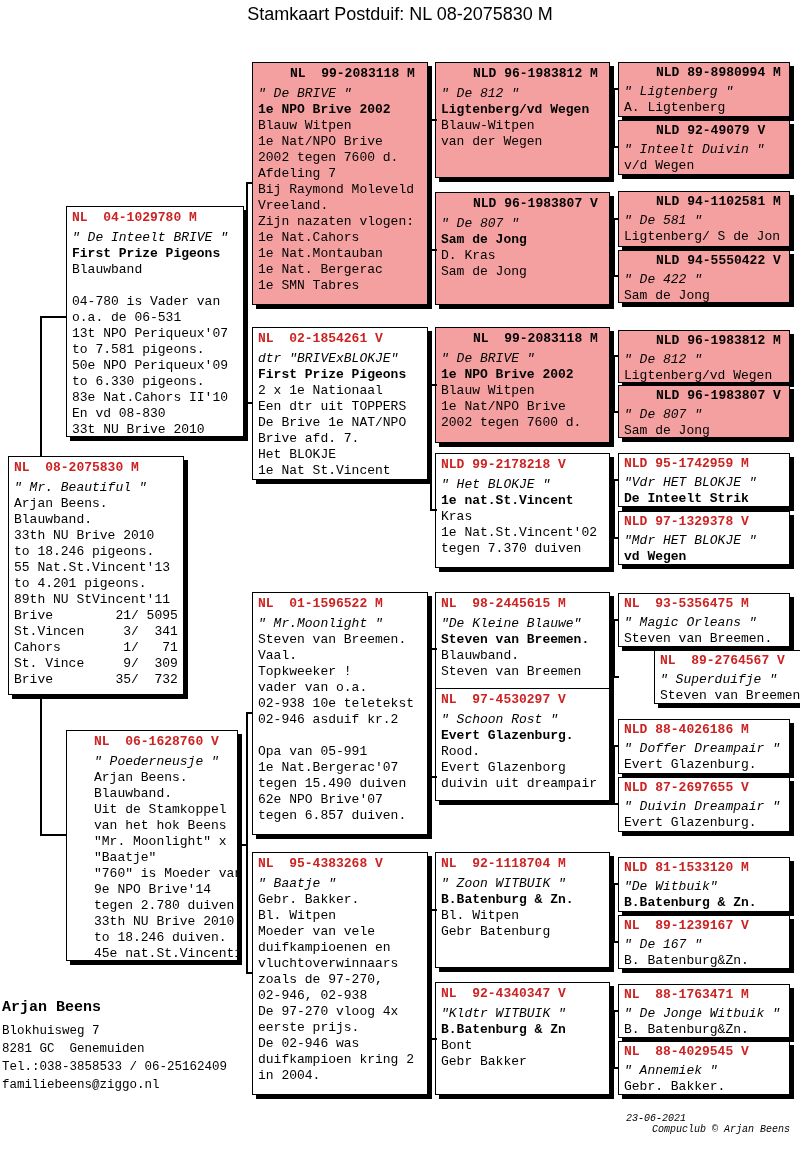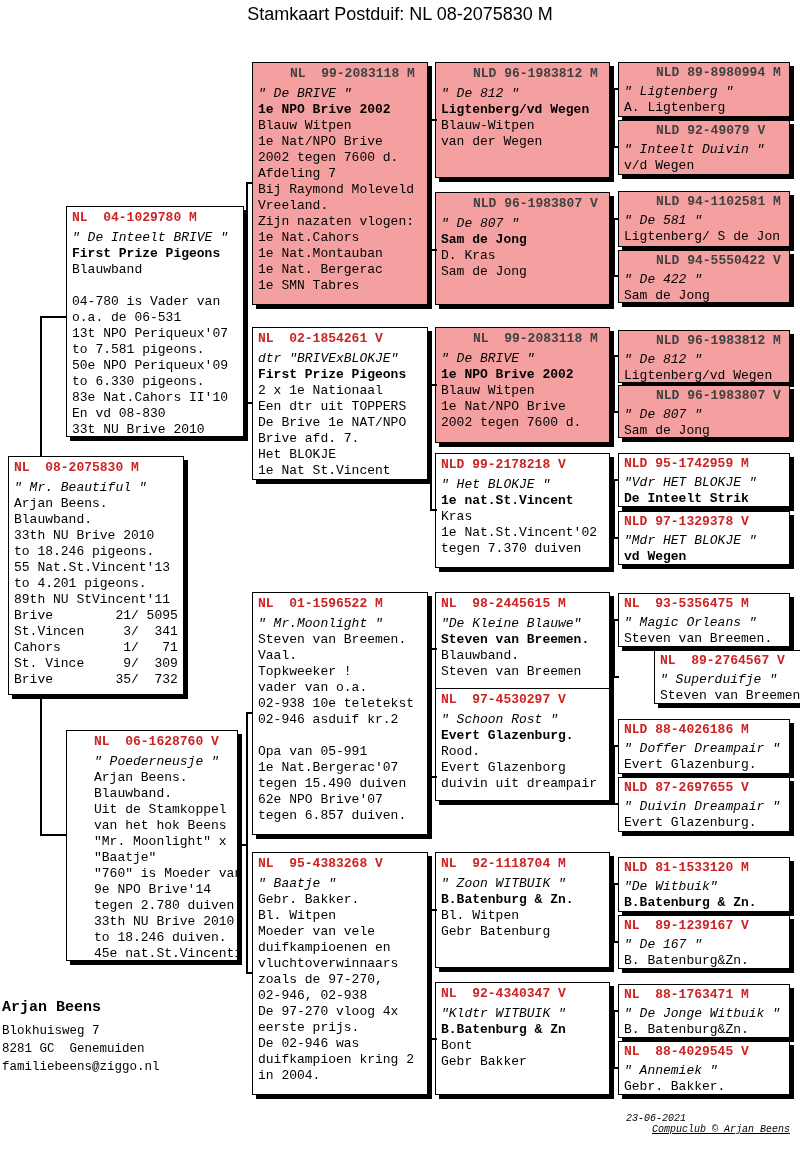--- a/index.html
+++ b/index.html
@@ -18,38 +18,38 @@
   .box{
     position:absolute;background:#fff;border:1px solid #000;
     box-shadow:4px 4px 0 0 #000;box-sizing:border-box;
     padding:3px 5px;overflow:hidden;
   }
   .box.pink{background:var(--pink);}
   .hdr{
     font-size:13px;font-weight:bold;color:var(--red);
     white-space:pre;line-height:16px;margin-bottom:4px;
   }
-  .box.pink .hdr{color:#404040;padding-left:32px;}
+  .box.pink .hdr{color:#000000;padding-left:32px;}
   .box.small{padding:2px 5px;}
   .box.small .hdr{margin-bottom:3px;}
   .ln{
     font-size:13px;line-height:16px;white-space:pre;min-height:16px;
   }
   .ln.i{font-style:italic;}
   .ln.b{font-weight:bold;}
   .connector{position:absolute;background:#000;}
   .owner-block{position:absolute;left:2px;top:998px;}
   .owner-name{font-size:15px;font-weight:bold;line-height:20px;margin-bottom:4px;white-space:pre;}
   .owner-line{font-size:12.5px;line-height:18px;white-space:pre;}
   .page-footer{
     position:absolute;top:1102px;right:10px;
     font-size:10px;font-style:italic;white-space:pre;
   }
   .page-footer span{display:inline-block;}
-  .page-footer .gap{margin-left:26px;text-decoration:underline;}
+  .page-footer .gap{margin-left:26px;}
 </style>
 </head>
 <body>
 
 <div class="page-title">Stamkaart Postduif: NL  08-2075830 M</div>
 
 <div id="tree">
     <div class="box" style="left: 8px; top: 456px; width: 176px; height: 239px;">
       <div class="hdr">NL  08-2075830 M</div>
       <div class="ln i">" Mr. Beautiful "</div>
@@ -350,19 +350,20 @@
     <div class="connector" style="left: 610px; top: 1038px; width: 4px; height: 2px;"></div>
     <div class="connector" style="left: 613px; top: 1010px; width: 2px; height: 59px;"></div>
     <div class="connector" style="left: 613px; top: 1010px; width: 6px; height: 2px;"></div>
     <div class="connector" style="left: 613px; top: 1067px; width: 6px; height: 2px;"></div>
   </div>
 
 <div class="owner-block">
   <div class="owner-name">Arjan Beens</div>
   <div class="owner-line">Blokhuisweg 7</div>
   <div class="owner-line">8281 GC  Genemuiden</div>
+  <div class="owner-line">Tel.:038-3858533 / 06-25162409</div>
   <div class="owner-line">familiebeens@ziggo.nl</div>
 </div>
 
 <div class="page-footer">
   <span>23-06-2021</span>
   <span class="gap">Compuclub © Arjan Beens</span>
 </div>
 
 </body></html>

